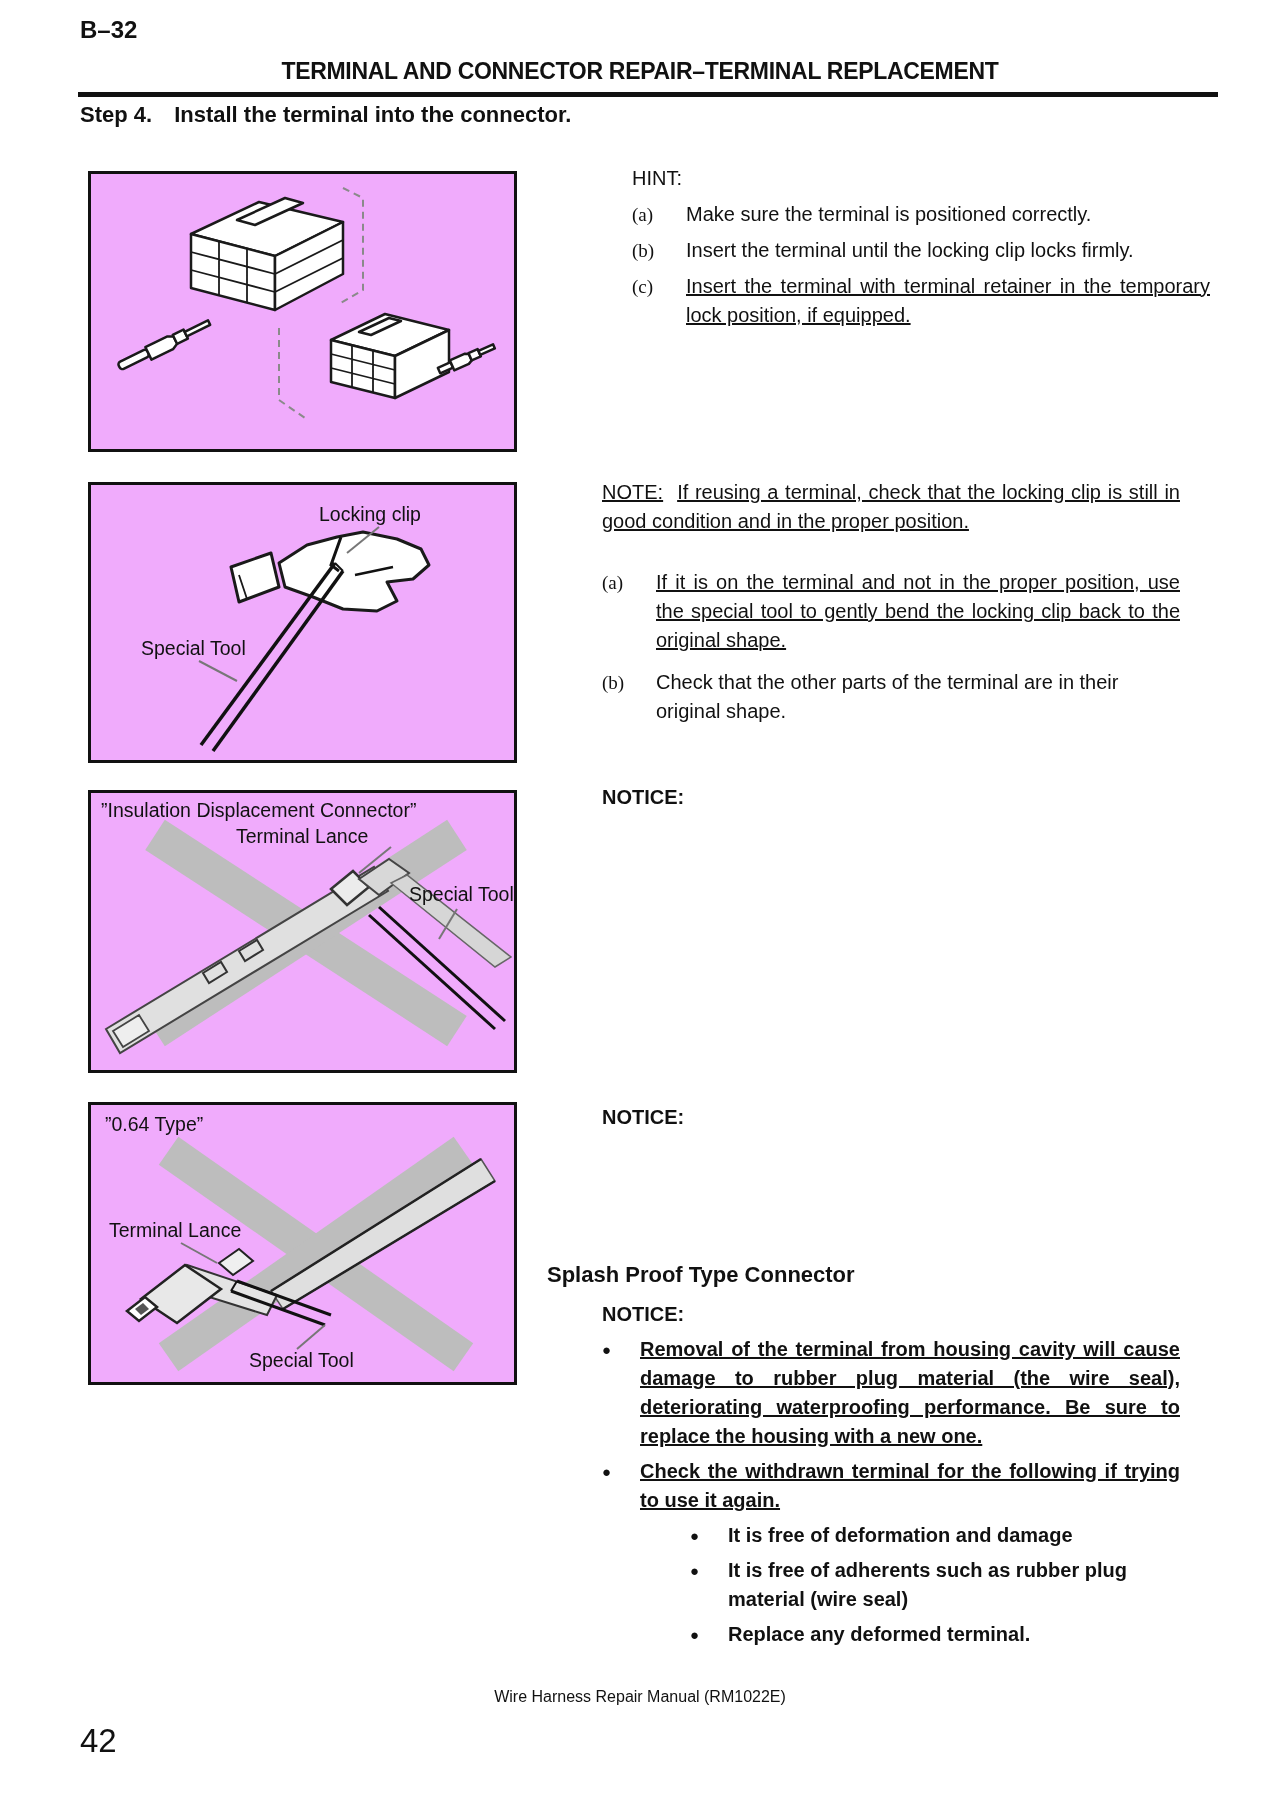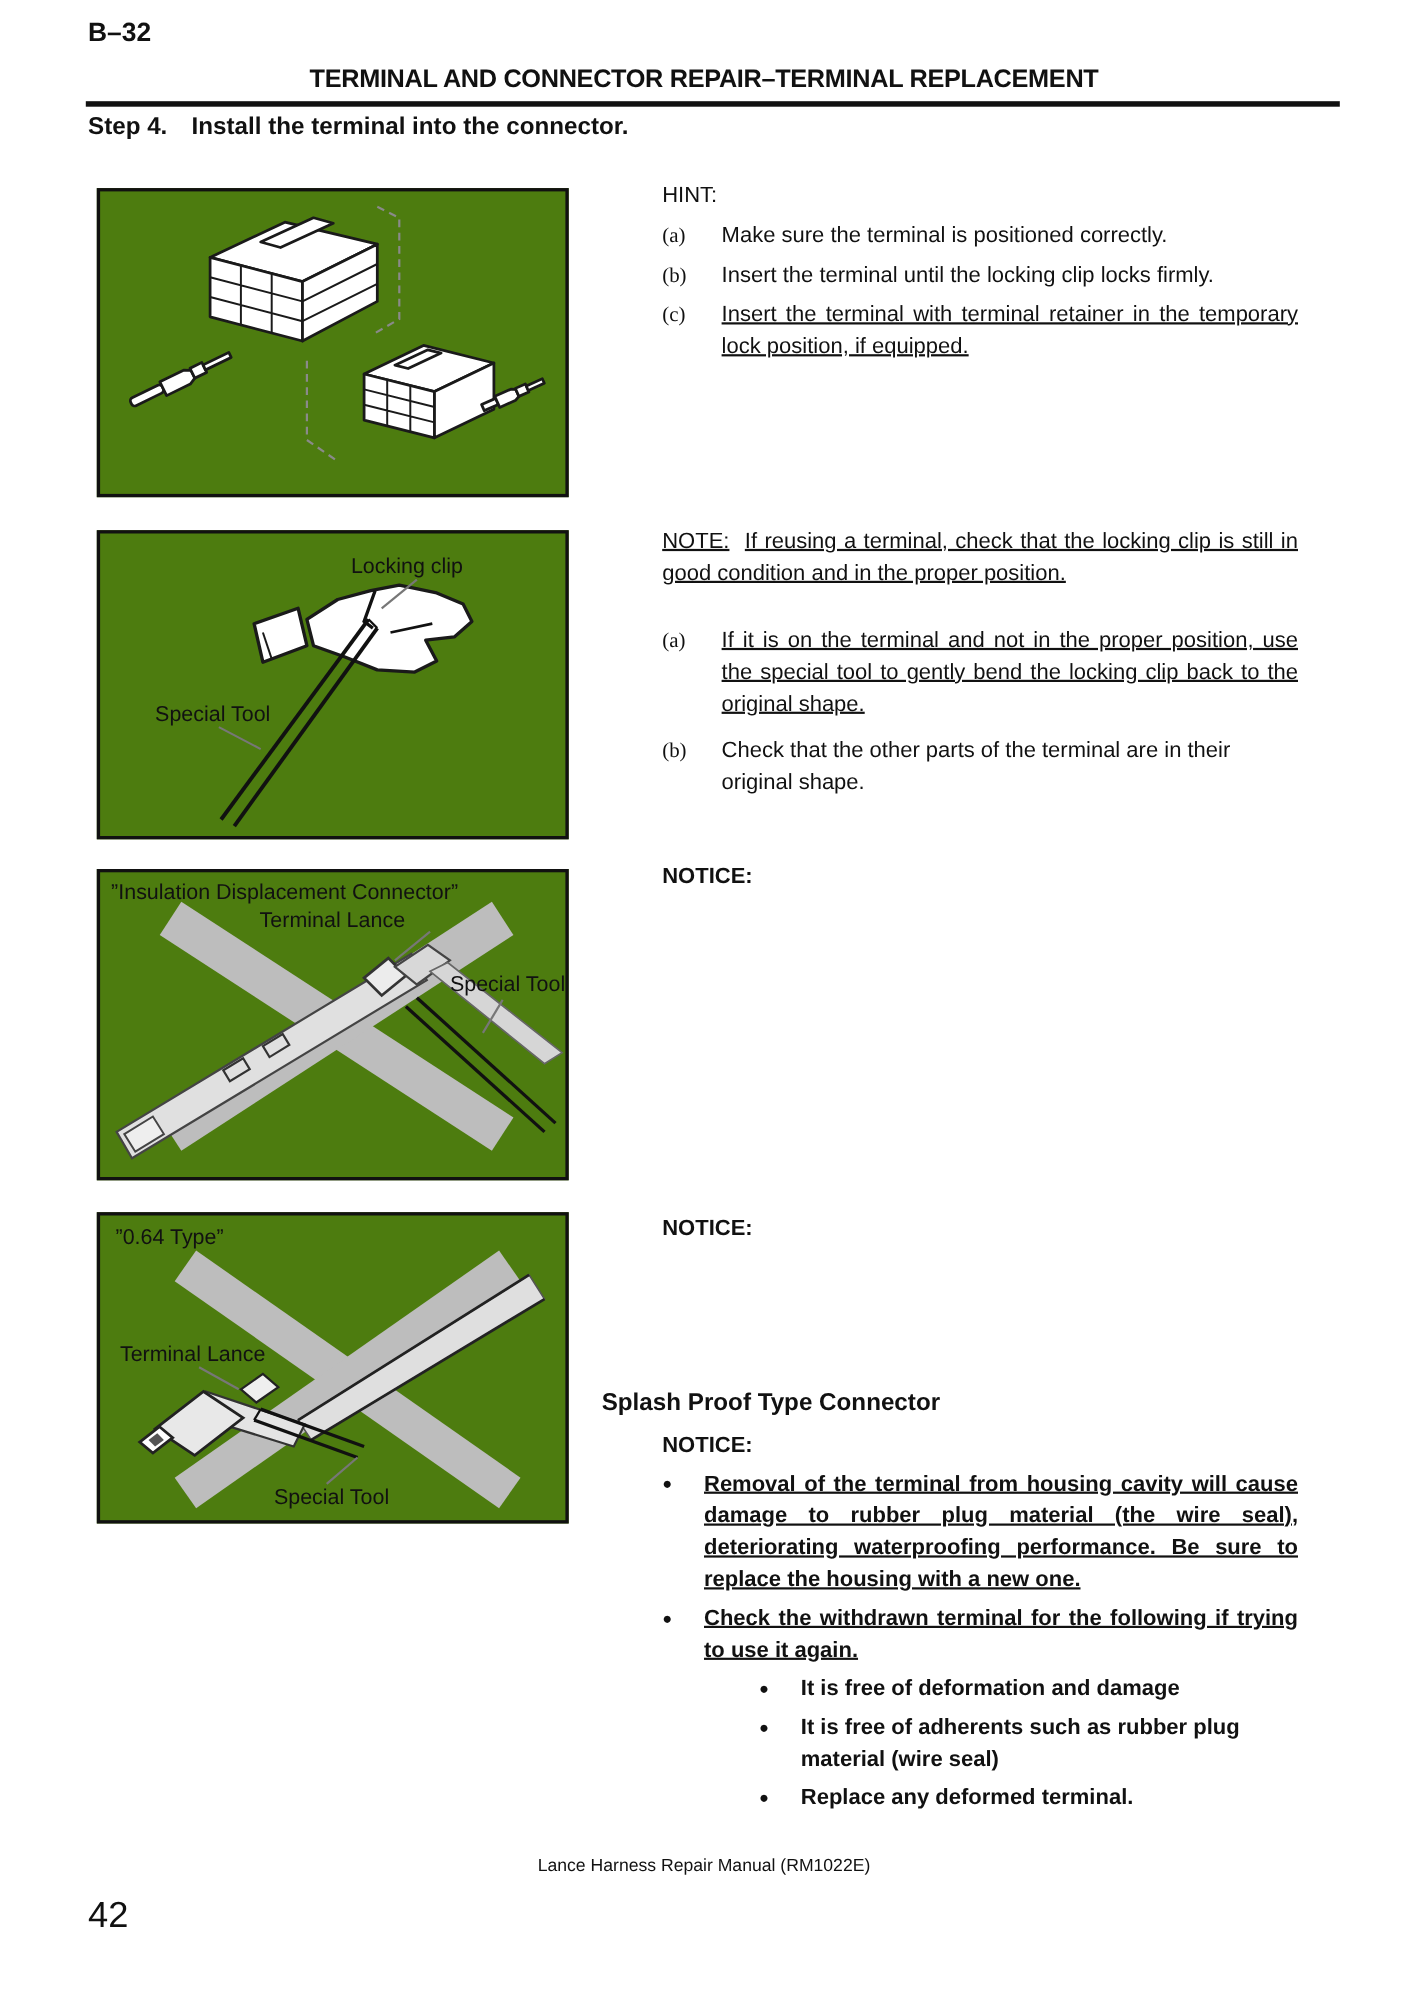--- a/index.html
+++ b/index.html
@@ -13,21 +13,21 @@
 
   
   .page-code { left:80px; top:16px; font-size:24px; font-weight:bold; }
   .doc-title { left:0; top:58px; width:1280px; text-align:center;
                font-size:23px; font-weight:bold; letter-spacing:-0.3px; }
   .head-rule { left:78px; top:92px; width:1140px; height:5px; background:#111; }
   .step-head { left:80px; top:102px; font-size:22px; font-weight:bold; display:flex; }
   .step-head .gap { width:22px; }
 
   
-  .figbox { position:absolute; left:88px; width:429px; border:3px solid #111; background:#4d7c0f; }
+  .figbox { position:absolute; left:88px; width:429px; border:3px solid #111; background:#f0abfc; }
   .figbox svg { display:block; width:100%; height:100%; }
   svg text { font-family:"Liberation Sans", sans-serif; font-size:19.5px; fill:#111; }
   .outline { fill:#fff; stroke:#1a1a1a; stroke-width:2.5; stroke-linejoin:round; }
   .thin    { fill:none; stroke:#1a1a1a; stroke-width:1.8; }
   .dashed  { fill:none; stroke:#8a8a8a; stroke-width:2; stroke-dasharray:7 5; }
   .leader  { fill:none; stroke:#777; stroke-width:2; }
   .toolln  { fill:none; stroke:#111; stroke-width:3.5; }
 
   
   .col { position:absolute; left:602px; width:578px; font-size:20px; line-height:29px; }
@@ -166,21 +166,21 @@
       <path d="M146,176 L140,186" stroke="#111" stroke-width="2" fill="none"></path>
     </g>
     <path class="leader" d="M90,138 L126,158"></path>
     <path class="leader" d="M206,244 L234,220"></path>
     <text x="14" y="26">”0.64 Type”</text>
     <text x="18" y="132">Terminal Lance</text>
     <text x="158" y="262">Special Tool</text>
   </svg>
 </div>
 
-<div class="col" style="top:164px;">
+<div class="col" style="top:164px;margin-left:30px;">
   <div>HINT:</div>
   <div class="item">
     <span class="marker">(a)</span>
     <span class="txt">Make sure the terminal is positioned correctly.</span>
   </div>
   <div class="item">
     <span class="marker">(b)</span>
     <span class="txt">Insert the terminal until the locking clip locks firmly.</span>
   </div>
   <div class="item">
@@ -232,14 +232,14 @@
   <div class="bullet-item sub">
     <span class="bmark">●</span>
     <span class="txt">It is free of adherents such as rubber plug material (wire seal)</span>
   </div>
   <div class="bullet-item sub">
     <span class="bmark">●</span>
     <span class="txt">Replace any deformed terminal.</span>
   </div>
 </div>
 
-<div class="abs footer-text">Lance Harness Repair Manual (RM1022E)</div>
+<div class="abs footer-text">Wire Harness Repair Manual (RM1022E)</div>
 <div class="abs page-number">42</div>
 
 </body></html>

